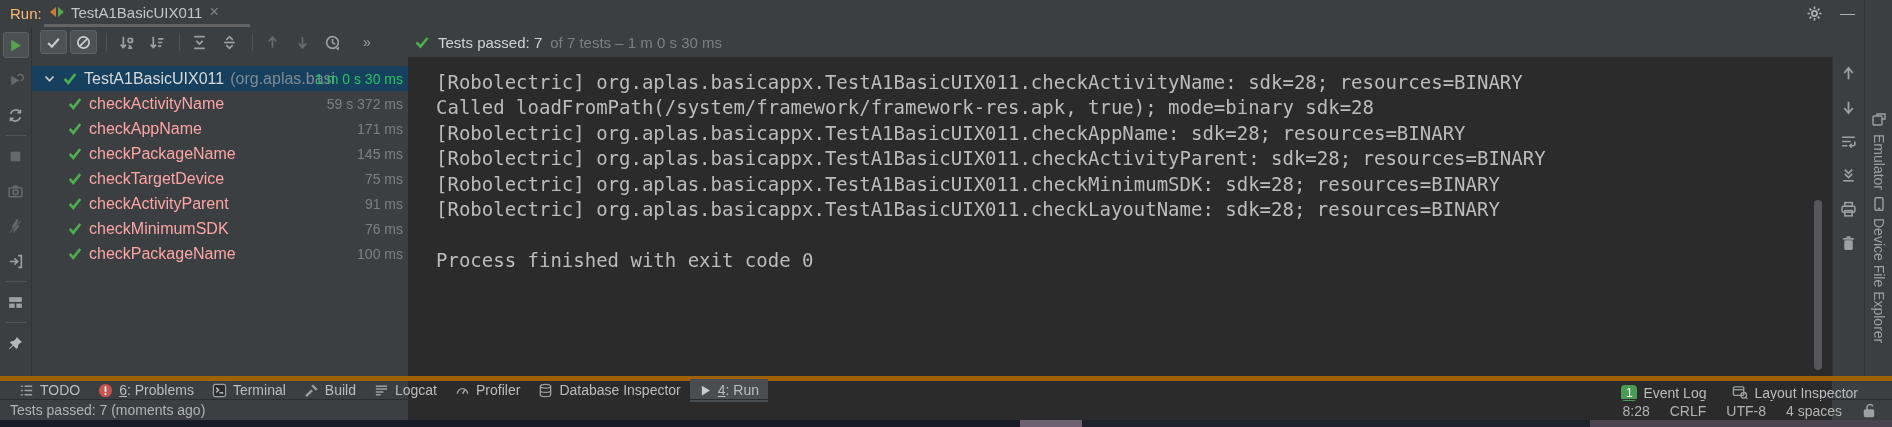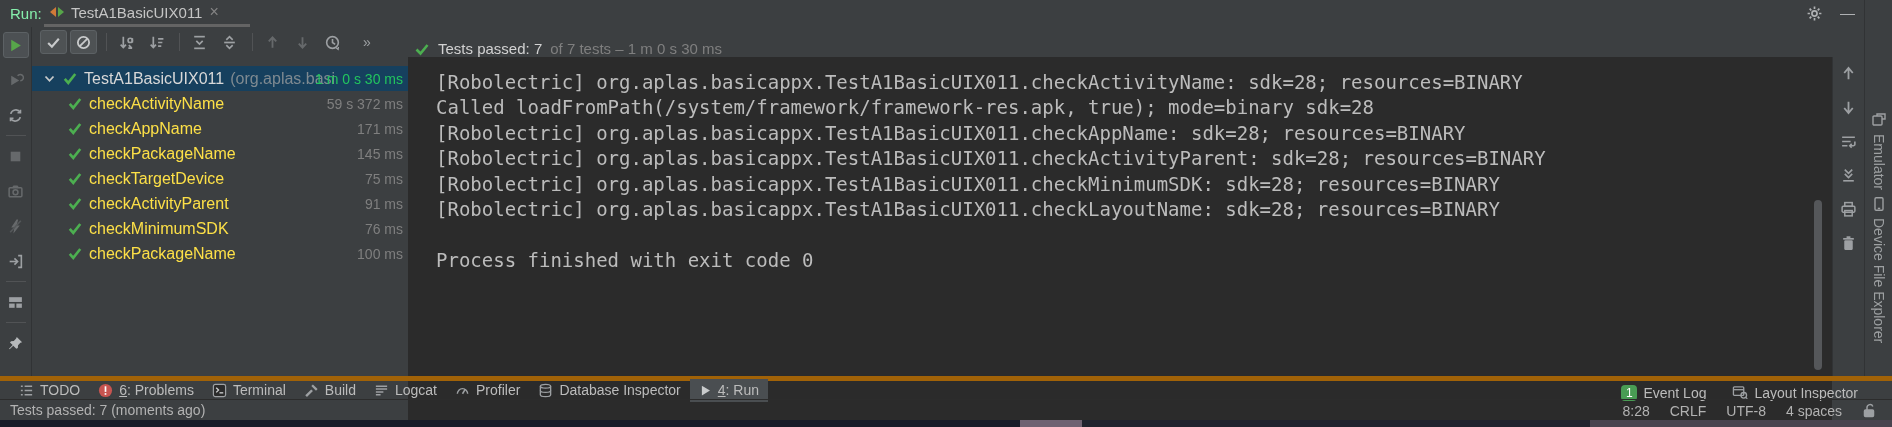--- a/index.html
+++ b/index.html
@@ -8,21 +8,21 @@
     position:relative; width:1892px; height:427px; overflow:hidden;
     background:#3c3f41; color:#bcbcbc;
     font-family:"Liberation Sans","DejaVu Sans",sans-serif; font-size:15px;
   }
   svg { display:block; }
   .icon16 { width:17px; height:17px; }
   .dim { opacity:.55; }
 
   
   .header { position:absolute; left:0; top:0; width:1892px; height:27px; }
-  .run-label { position:absolute; left:10px; top:5px; color:#86efac; }
+  .run-label { position:absolute; left:10px; top:5px; color:#fdba74; }
   .run-tab { position:absolute; left:44px; top:0; height:24px; display:flex; align-items:center; gap:7px; padding:0 6px; }
   .tab-underline { position:absolute; left:44px; top:24px; width:206px; height:3px; background:#646464; }
   .tab-title { color:#c5c5c5; }
   .tab-close { color:#848484; font-size:16px; line-height:14px; cursor:default; }
   .androidtest-icon { position:relative; width:14px; height:12px; }
   .androidtest-icon .tri-l { position:absolute; left:0; top:1px; width:0; height:0; border-top:5px solid transparent; border-bottom:5px solid transparent; border-right:6px solid #d07a38; }
   .androidtest-icon .tri-r { position:absolute; right:0; top:1px; width:0; height:0; border-top:5px solid transparent; border-bottom:5px solid transparent; border-left:6px solid #57a64a; }
   .hdr-gear { position:absolute; left:1806px; top:5px; }
   .hdr-min { position:absolute; left:1840px; top:4px; color:#afb1b3; font-size:15px; }
 
@@ -35,31 +35,31 @@
   .strip-sep { width:20px; height:1px; background:#515355; margin:7px 0; }
 
   
   .test-toolbar { position:absolute; left:32px; top:27px; width:376px; height:30px; display:flex; align-items:center; padding-left:8px; }
   .tb-btn { width:27px; height:24px; display:flex; align-items:center; justify-content:center; border-radius:3px; margin-right:3px; }
   .tb-btn.pressed { background:#4e5254; border:1px solid #5c6164; }
   .tb-sep { width:1px; height:18px; background:#515355; margin:0 6px; }
   .tb-overflow { margin-left:14px; color:#9da0a3; font-size:14px; letter-spacing:-1px; }
 
   
-  .test-status { position:absolute; left:408px; top:27px; height:30px; display:flex; align-items:flex-end; gap:8px; padding-left:6px; }
+  .test-status { position:absolute; left:408px; top:27px; height:30px; display:flex; align-items:center; gap:8px; padding-left:6px; }
   .ts-passed { color:#d2d2d2; }
   .ts-detail { color:#7f7f7f; }
 
   
   .tree { position:absolute; left:32px; top:57px; width:376px; height:319px; background:#3c3f41; padding-top:9px; }
   .tree-row { position:relative; height:25px; display:flex; align-items:center; white-space:nowrap; overflow:hidden; }
   .tree-row.selected { background:#16405e; }
   .tree-row .dur { position:absolute; right:5px; color:#7f7f7f; font-size:14px; }
   .tree-row.selected .dur { color:#22c55e; }
-  .row-name { color:#fde047; font-size:16px; }
+  .row-name { color:#fca5a5; font-size:16px; }
   .tree-row.selected .row-name { color:#d8d8d8; }
   .row-pkg { color:#7f8a91; font-size:16px; margin-left:6px; }
   .chev { margin-left:12px; }
   .tree-check { margin:0 7px 0 8px; }
   .child .tree-check { margin-left:36px; }
 
   
   .console { position:absolute; left:408px; top:57px; width:1424px; height:405px; background:#2b2b2b; padding:13px 0 0 28px; }
   .console-line { font-family:"DejaVu Sans Mono","Liberation Mono",monospace; font-size:19px; line-height:25.4px; min-height:25.4px; color:#bcbcbc; white-space:pre; }
   .hscroll-thumb { position:absolute; left:0; bottom:10px; width:668px; height:8px; background:#5a5c5e; border-radius:4px; }

